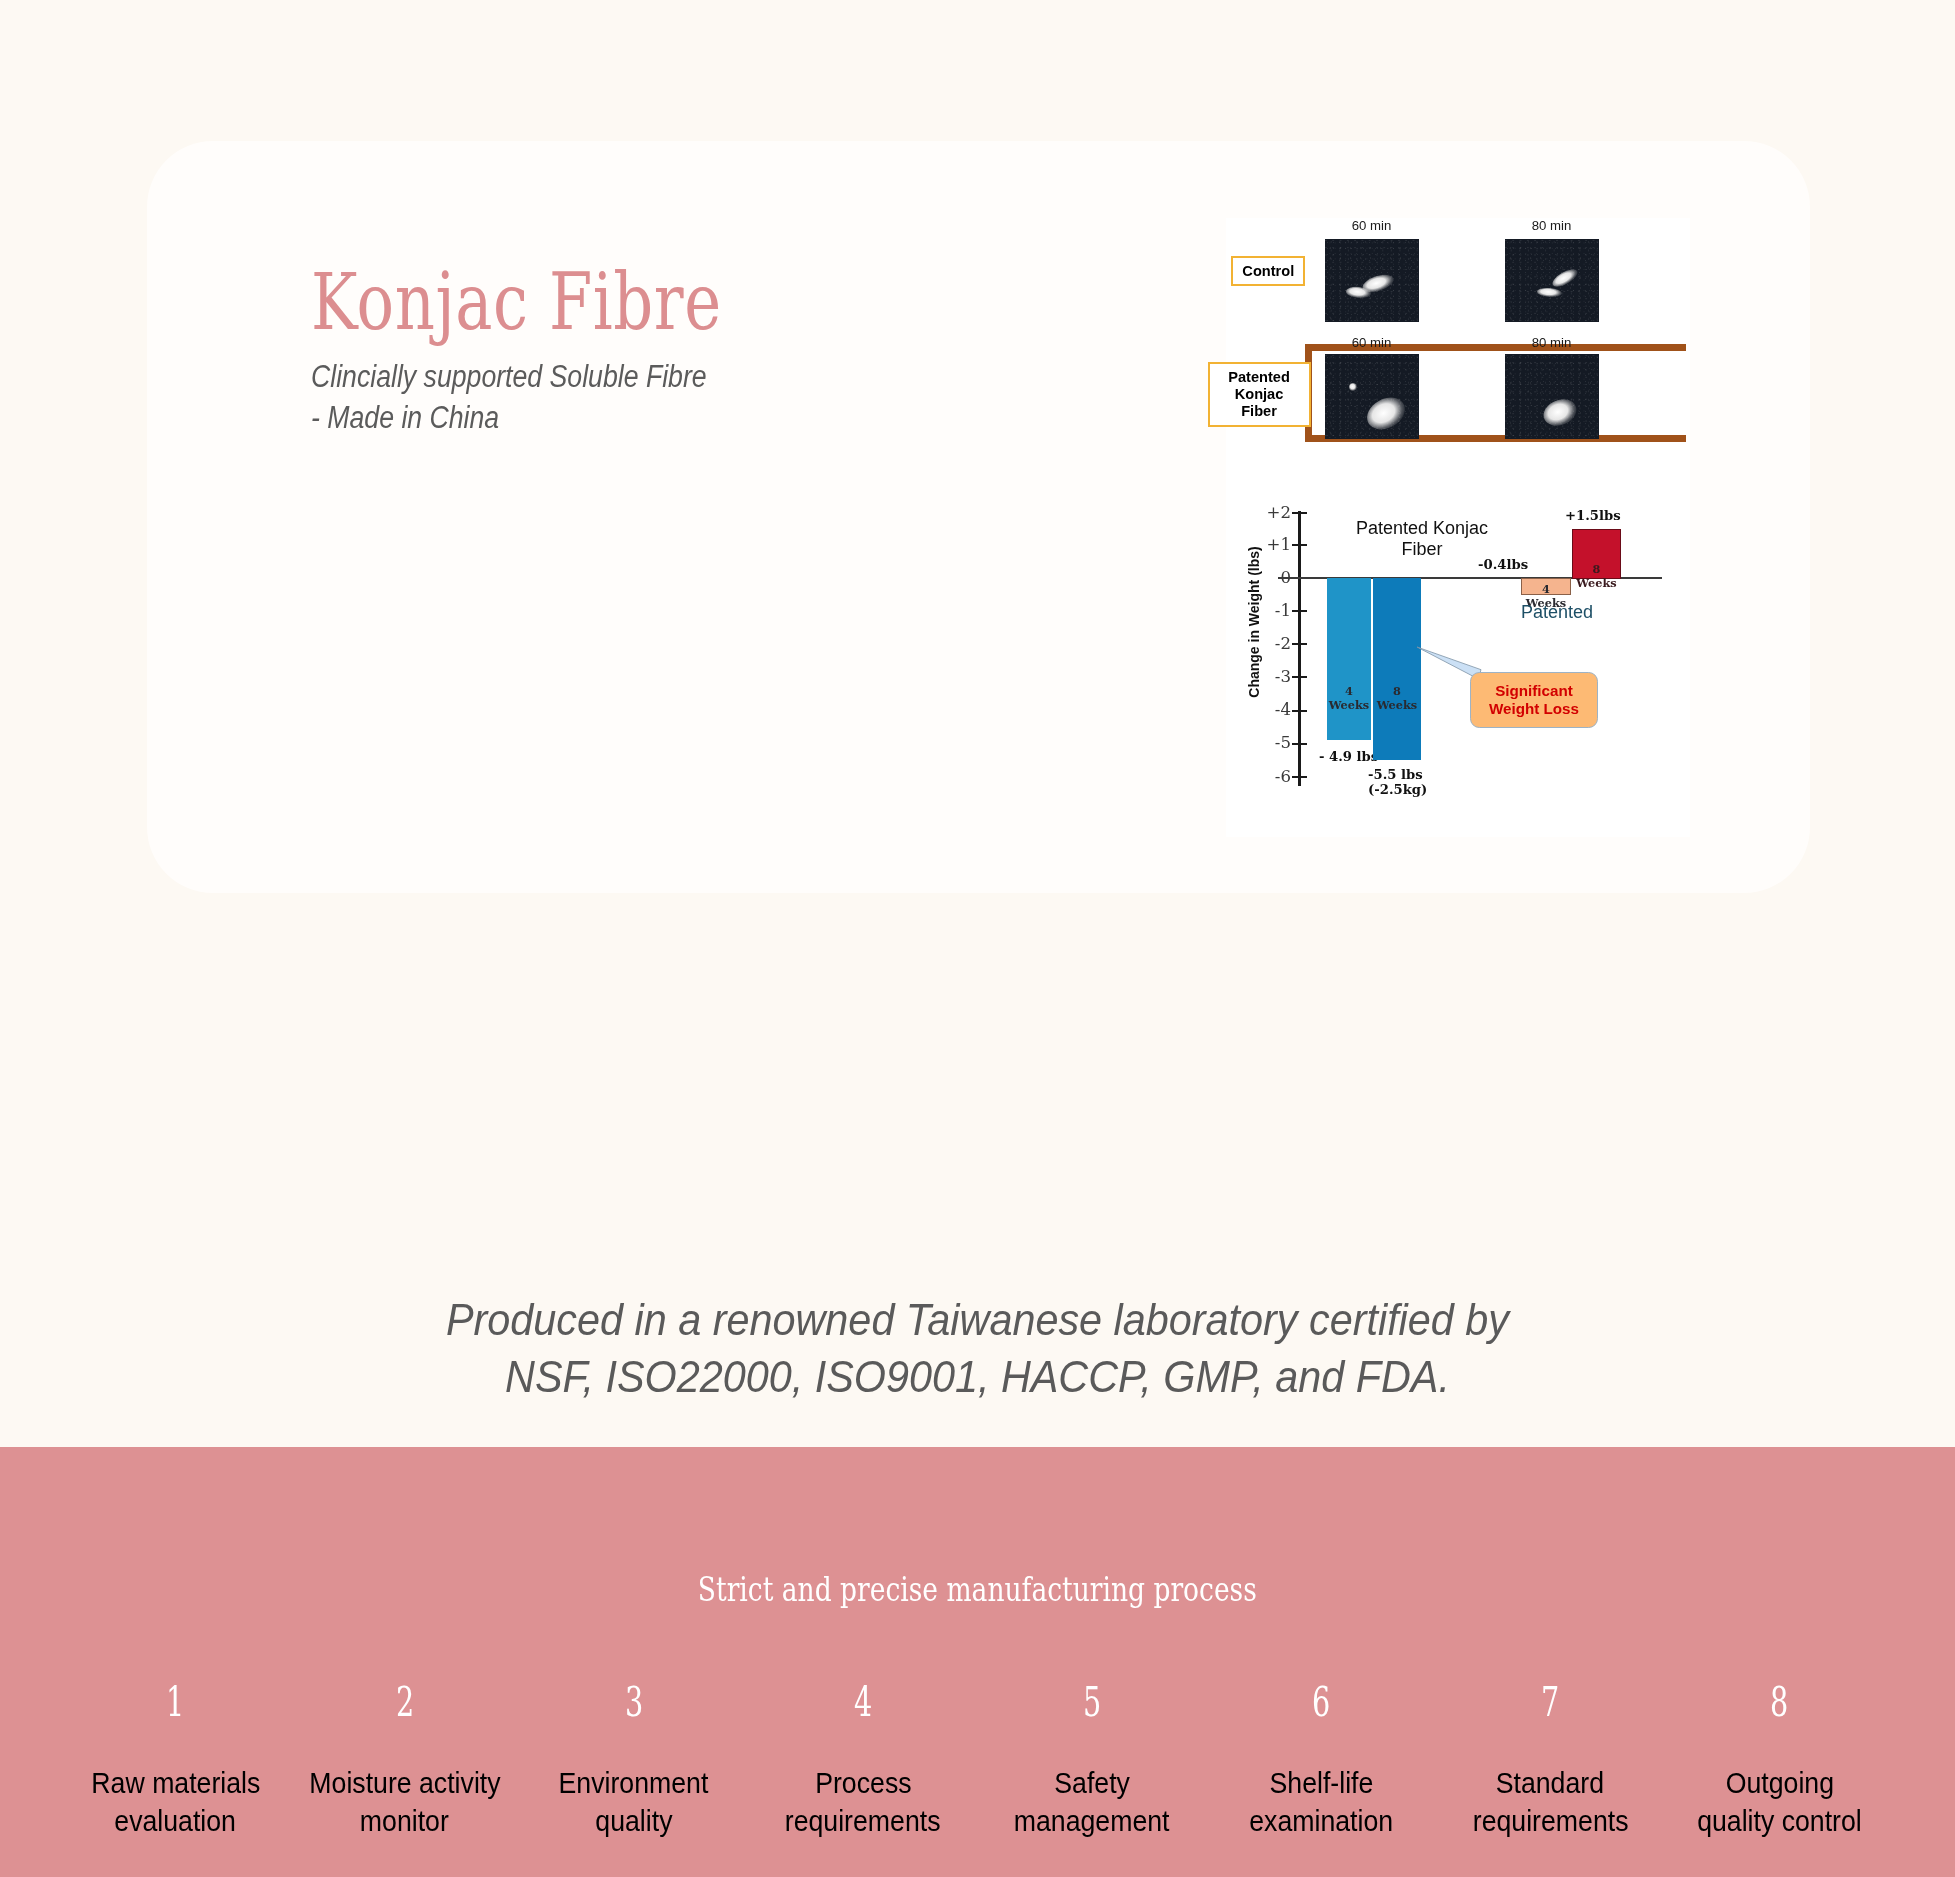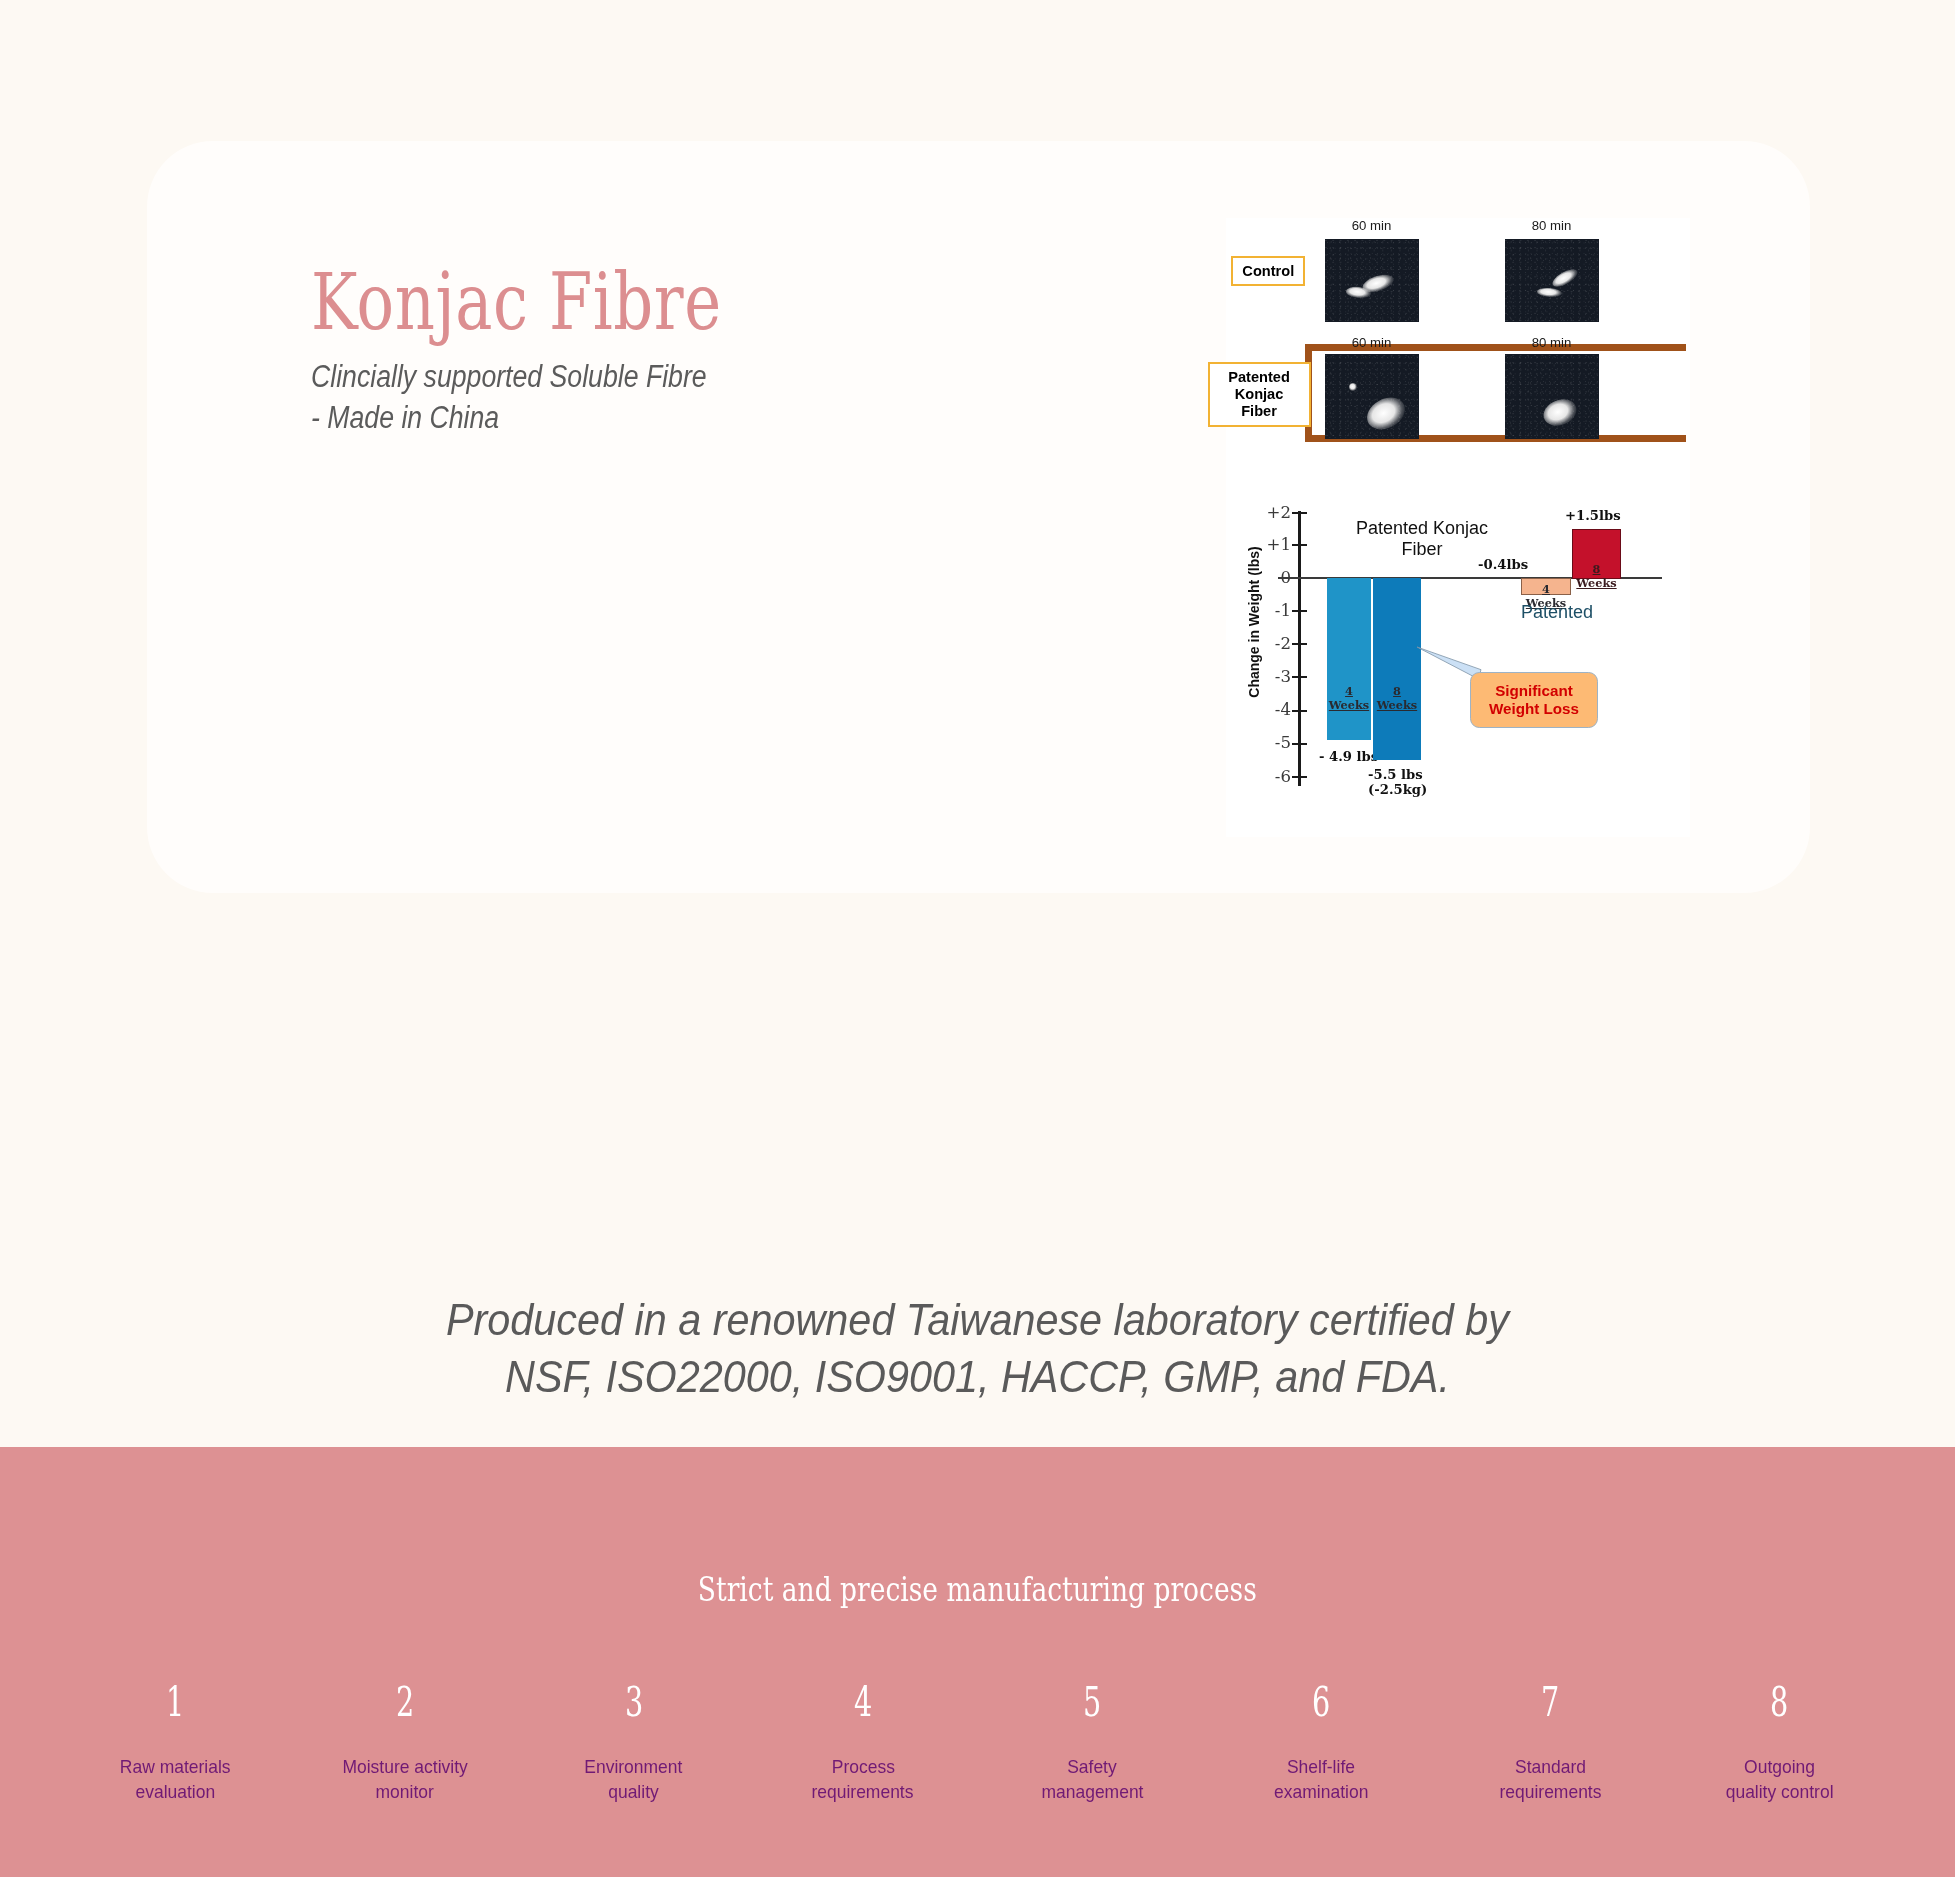--- a/index.html
+++ b/index.html
@@ -100,21 +100,20 @@
   }
   .tick-mark{position:absolute;width:14.6px;height:2px;background:#1A1A1A;}
   #y-axis-line{position:absolute;left:72px;top:8px;width:2.6px;height:275px;background:#1A1A1A;}
   #zero-line{position:absolute;left:52px;top:74px;width:384px;height:2px;background:#3A3A3A;}
 
   .chart-bar{position:absolute;box-sizing:border-box;}
   .bar-inner-label{
     position:absolute;left:0;right:0;text-align:center;
     font-size:11.3px;font-weight:bold;font-family:"DejaVu Serif",serif;
     color:#2A2A30;
-    text-decoration:underline;
   }
   .bar-value-label{
     position:absolute;font-size:13.2px;font-weight:bold;
     font-family:"DejaVu Serif",serif;color:#111;white-space:nowrap;
   }
   #konjac-series-label{
     position:absolute;left:113px;top:14.6px;width:166px;text-align:center;
     font-size:18px;color:#111;line-height:1.2;
     font-family:"Liberation Sans",sans-serif;
   }
@@ -157,21 +156,21 @@
     position:absolute;left:66px;top:235px;width:1823px;
     display:flex;justify-content:space-between;
   }
   .process-step{width:219px;text-align:center;}
   .step-number{
     font-family:"DejaVu Serif",serif;font-size:41px;color:#FFFFFF;
     line-height:1;font-weight:400;
   }
   .step-number span{display:inline-block;transform:scaleX(.70);}
   .step-label{
-    margin-top:31px;font-size:19px;line-height:1.32;color:#701a75;
+    margin-top:41px;font-size:29px;line-height:1.32;color:#000000;
     font-family:"Liberation Sans",sans-serif;
   }
   .step-label span{display:inline-block;transform:scaleX(.92);}
 </style>
 </head>
 <body>
 
 <div id="hero-card">
 
   <div id="title-block">

